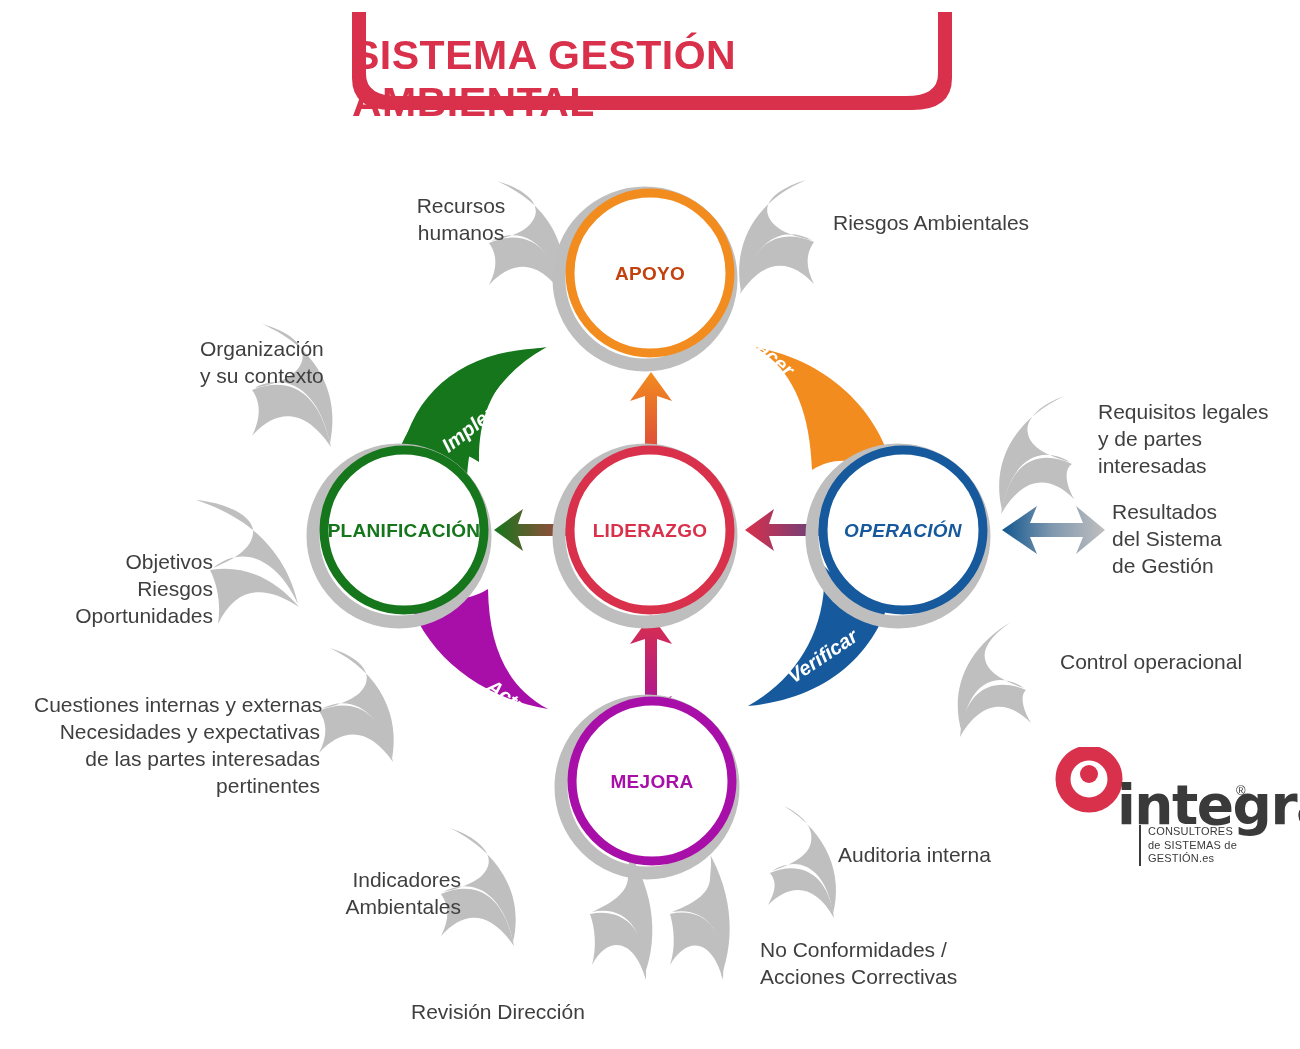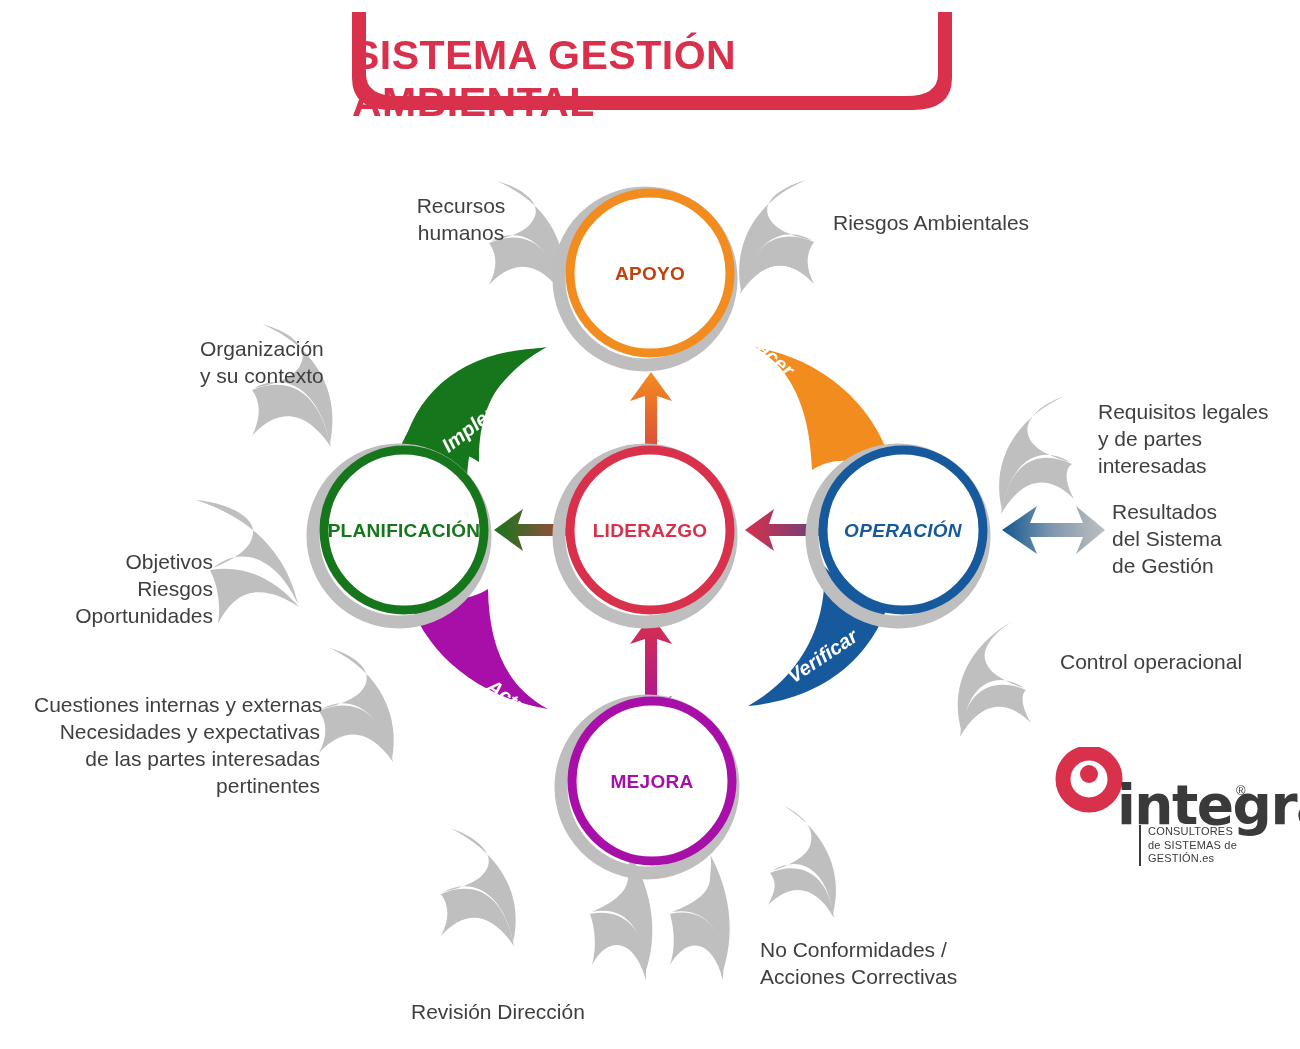--- a/index.html
+++ b/index.html
@@ -207,20 +207,23 @@
 Riesgos
 Oportunidades</div>
   <div class="lbl l" style="left:1112px;top:498px;width:180px;">Resultados
 del Sistema
 de Gestión</div>
   <div class="lbl l" style="left:1060px;top:648px;width:240px;">Control operacional</div>
   <div class="lbl r" style="left:34px;top:691px;width:286px;">Cuestiones internas y externas
 Necesidades y expectativas
 de las partes interesadas
 pertinentes</div>
+  <div class="lbl l" style="left:838px;top:841px;width:220px;">Auditoria interna</div>
+  <div class="lbl r" style="left:311px;top:866px;width:150px;">Indicadores
+Ambientales</div>
   <div class="lbl l" style="left:760px;top:936px;width:250px;">No Conformidades /
 Acciones Correctivas</div>
   <div class="lbl l" style="left:411px;top:998px;width:230px;">Revisión Dirección</div>
 
   <div id="logo">
     <svg width="200" height="120" viewBox="0 0 200 120">
       <circle cx="34" cy="32" r="26" fill="none" stroke="#D9304B" stroke-width="15"></circle>
       <circle cx="34" cy="27" r="10" fill="#D9304B"></circle>
       <circle cx="34" cy="27" r="10" fill="#ffffff" opacity="0"></circle>
       <path d="M34 14 a13 13 0 0 1 0 26 a13 13 0 0 1 0 -26 Z" fill="#ffffff"></path>

